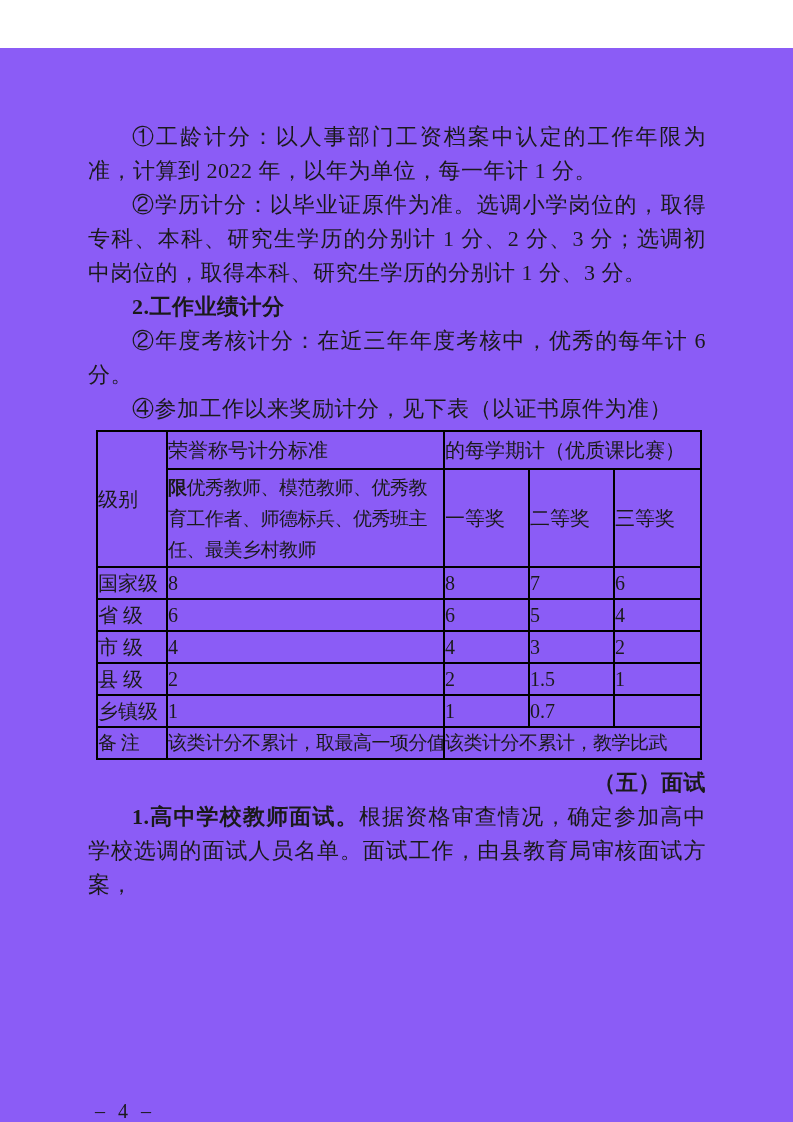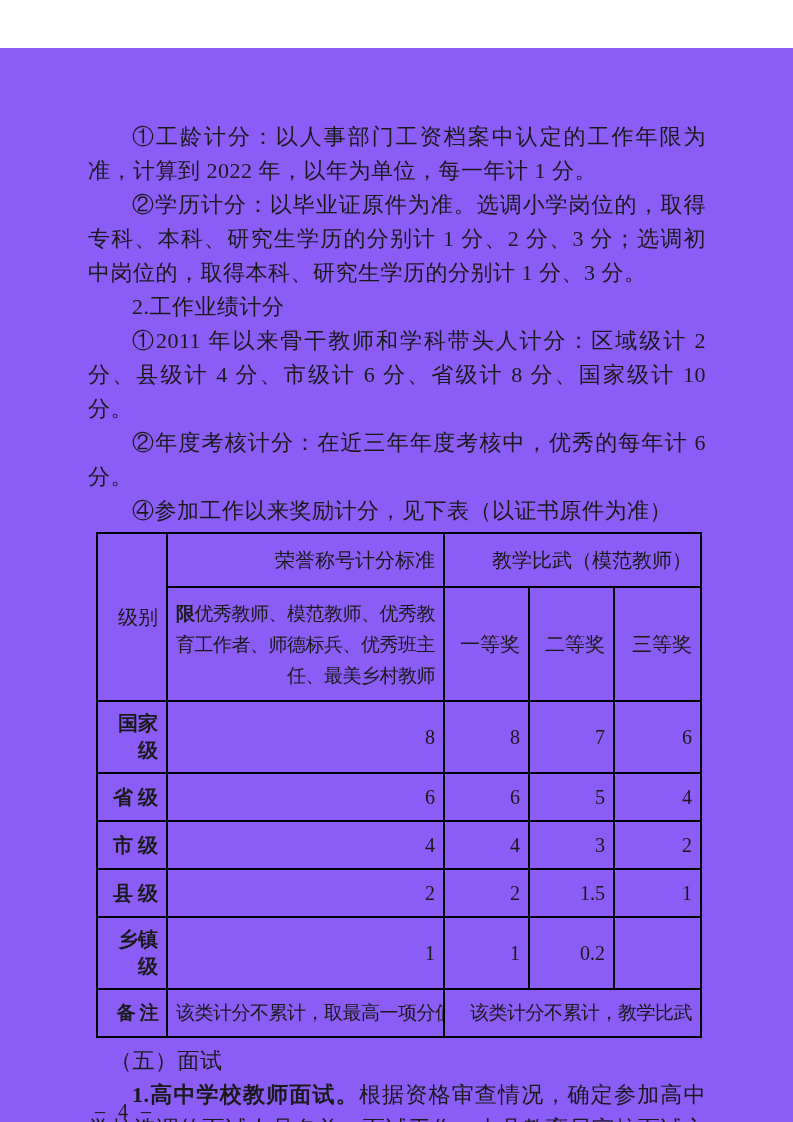--- a/index.html
+++ b/index.html
@@ -24,55 +24,55 @@
     font-size: 22px;
     line-height: 34px;
     text-align: justify;
     text-indent: 2em;
     letter-spacing: 0.5px;
   }
   p.heading {
     margin: 0;
     font-size: 22px;
     line-height: 34px;
-    font-weight: normal;
+    font-weight: bold;
     text-indent: 2em;
     letter-spacing: 0.5px;
   }
-  p.interview-heading { text-indent: 1em; margin-top: 6px; }
+  p.interview-heading { text-indent: 1em; margin-top: 6px; text-align: right; }
   .bold { font-weight: bold; }
 
   table.award-table {
     border-collapse: collapse;
     table-layout: fixed;
     width: 604px;
     margin-left: 8px;
     margin-top: 4px;
   }
   table.award-table td {
     border: 2px solid #000000;
-    text-align: right;
+    text-align: left;
     vertical-align: middle;
-    padding: 8px;
+    padding: 0;
     overflow: hidden;
   }
   td.hcell {
     font-family: "Liberation Sans", "DejaVu Sans", sans-serif;
     font-size: 20px;
   }
   tr.hr1 td { height: 36px; }
   tr.hr2 td { height: 96px; }
   td.honor-note {
     font-size: 19px;
     line-height: 31px;
     padding: 2px 3px;
     letter-spacing: -0.5px;
   }
   tr.data-row td { height: 30px; font-size: 20px; }
-  td.level-cell { font-size: 20px; font-weight: bold; }
+  td.level-cell { font-size: 20px; }
   tr.remark-row td { height: 30px; font-size: 19px; white-space: nowrap; letter-spacing: -0.5px; }
   .footer {
     position: absolute;
     left: 95px;
     top: 1052px;
     font-size: 20px;
     letter-spacing: 4px;
     color: #1a1a1a;
   }
 </style>
@@ -80,37 +80,36 @@
 <body>
 
 <div class="page">
   <div class="content">
 
     <p class="body">①工龄计分：以人事部门工资档案中认定的工作年限为准，计算到 2022 年，以年为单位，每一年计 1 分。</p>
     <p class="body">②学历计分：以毕业证原件为准。选调小学岗位的，取得专科、本科、研究生学历的分别计 1 分、2 分、3 分；选调初中岗位的，取得本科、研究生学历的分别计 1 分、3 分。</p>
 
     <p class="heading">2.工作业绩计分</p>
 
-    <p class="body">①2011 年以来骨干教师和学科带头人计分：区域级计 2 分、县级计 4 分、市级计 6 分、省级计 8 分、国家级计 10 分。</p>
     <p class="body">②年度考核计分：在近三年年度考核中，优秀的每年计 6 分。</p>
     <p class="body">④参加工作以来奖励计分，见下表（以证书原件为准）</p>
 
     <table class="award-table">
       <colgroup>
         <col style="width:70px">
           <col style="width:277px">
           <col style="width:85px">
           <col style="width:85px">
           <col style="width:87px">
       </colgroup>
       <tbody>
         <tr class="hr1">
           <td rowspan="2" class="hcell">级别</td>
           <td class="hcell">荣誉称号计分标准</td>
-          <td colspan="3" class="hcell">教学比武（模范教师）</td>
+          <td colspan="3" class="hcell">的每学期计（优质课比赛）</td>
         </tr>
         <tr class="hr2">
           <td class="hcell honor-note"><span class="bold">限</span><span>优秀教师、模范教师、优秀教育工作者、师德标兵、优秀班主任、最美乡村教师</span></td>
           <td class="hcell">一等奖</td>
           <td class="hcell">二等奖</td>
           <td class="hcell">三等奖</td>
         </tr>
 
         <tr class="data-row">
           <td class="level-cell">国家级</td>
@@ -137,21 +136,21 @@
           <td class="level-cell">县 级</td>
           <td>2</td>
           <td>2</td>
           <td>1.5</td>
           <td>1</td>
         </tr>
         <tr class="data-row">
           <td class="level-cell">乡镇级</td>
           <td>1</td>
           <td>1</td>
-          <td>0.2</td>
+          <td>0.7</td>
           <td></td>
         </tr>
 
         <tr class="remark-row">
           <td class="level-cell">备 注</td>
           <td>该类计分不累计，取最高一项分值</td>
           <td colspan="3">该类计分不累计，教学比武</td>
         </tr>
       </tbody>
     </table>

